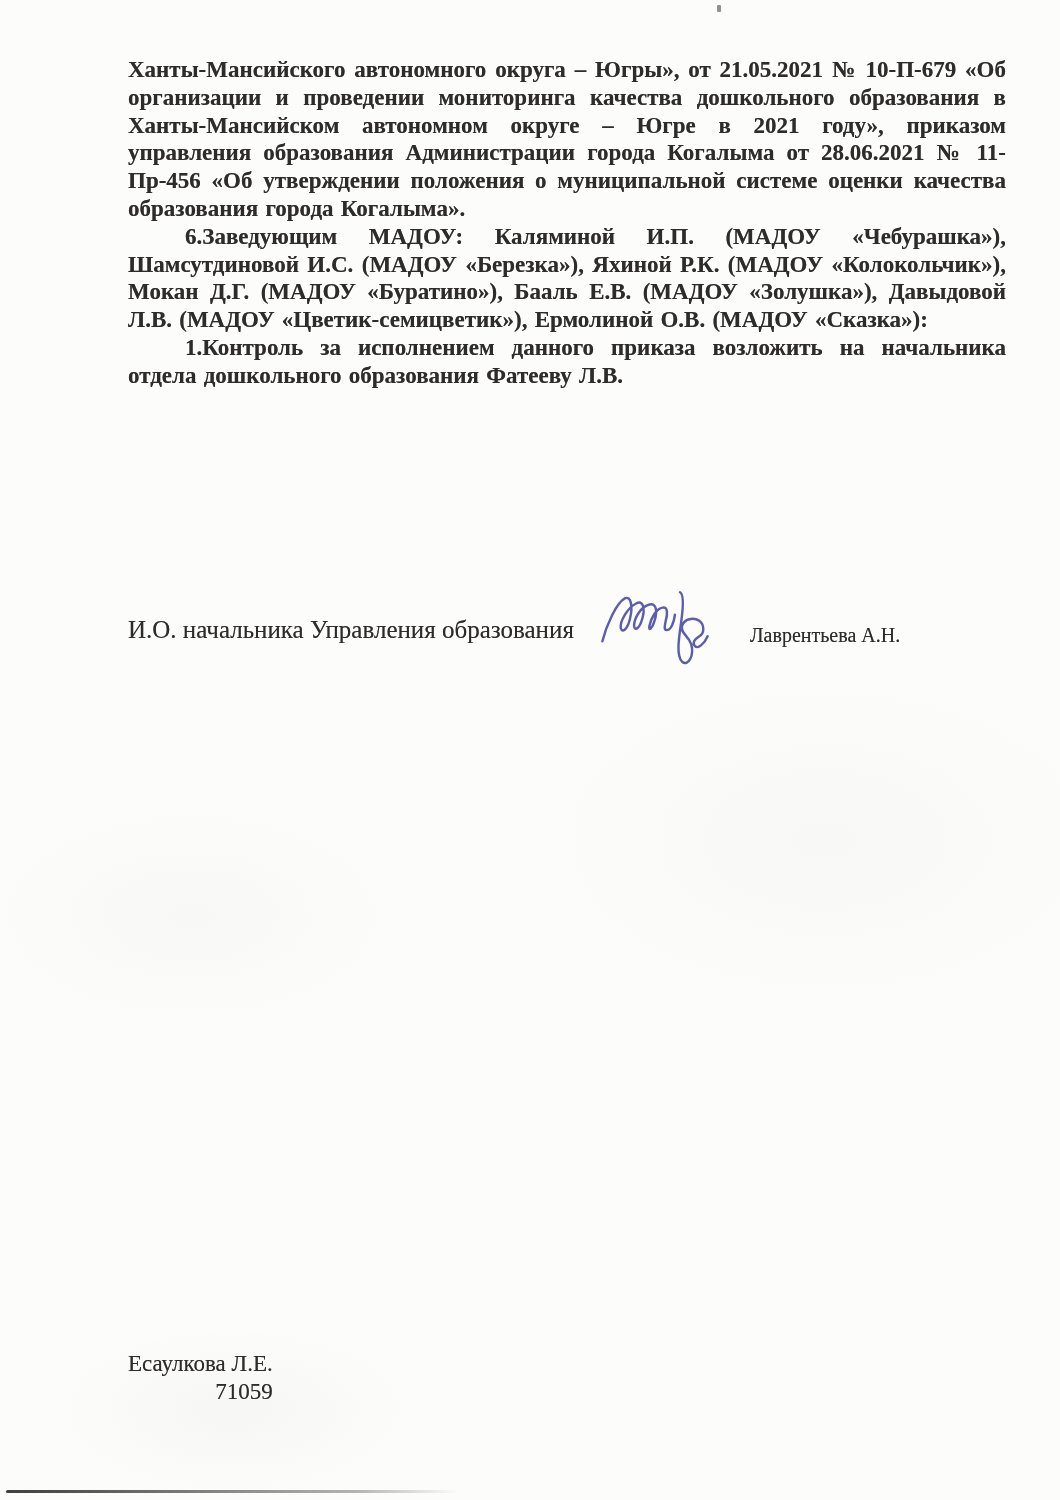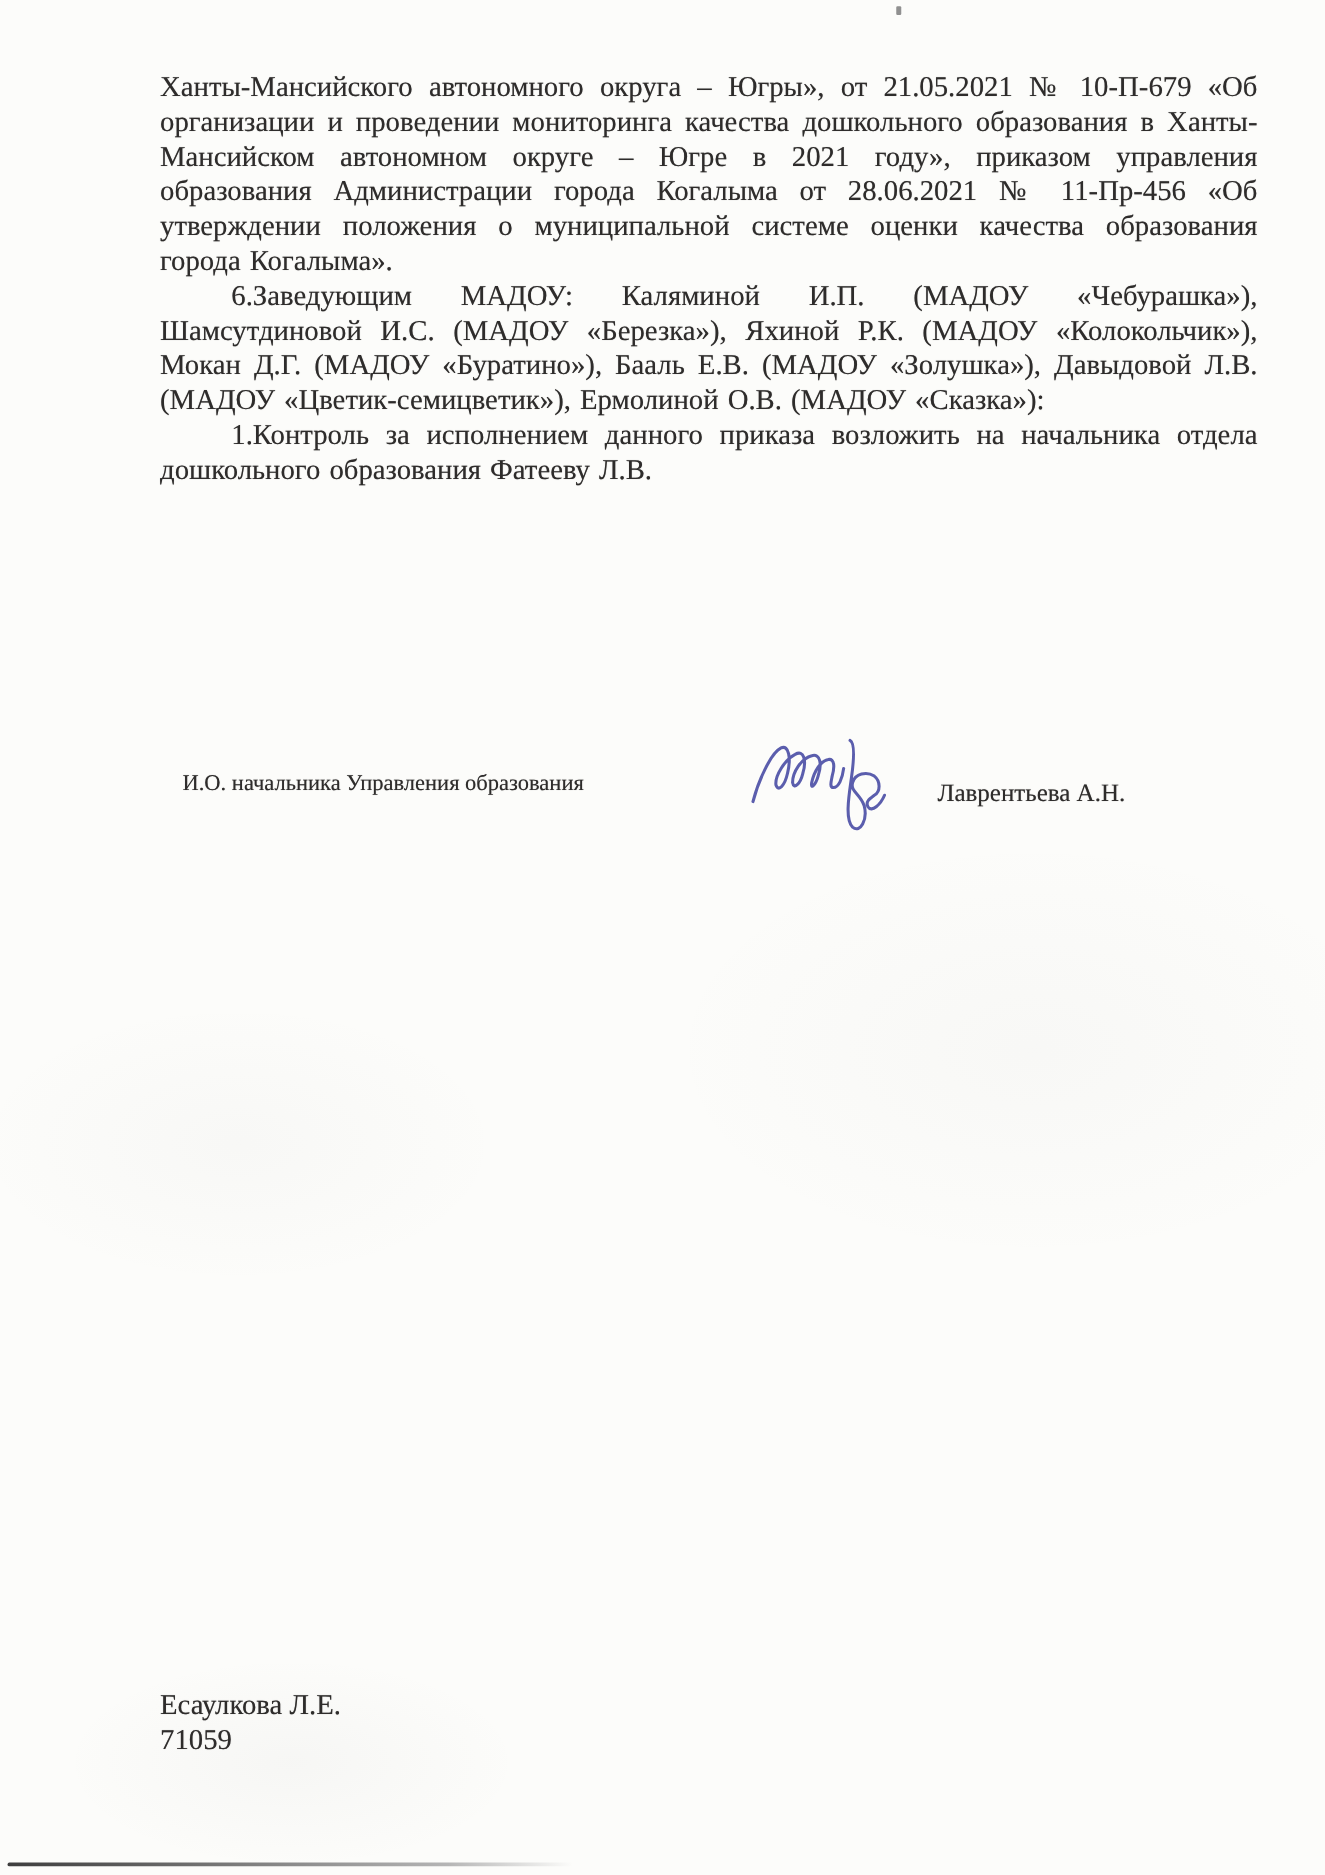--- a/index.html
+++ b/index.html
@@ -22,30 +22,31 @@
     top: 56px;
     width: 878px;
     font-size: 23px;
     line-height: 27.8px;
     text-align: justify;
     word-spacing: 1.5px;
     text-shadow: 0 0 0.6px rgba(46,44,43,0.55);
   }
   .doc-body p {
     margin: 0;
+    font-weight: bold;
   }
   .doc-body p.indent {
     text-indent: 57px;
   }
   
   .sig-label {
     position: absolute;
-    left: 146px;
+    left: 128px;
     top: 616px;
-    font-size: 18px;
+    font-size: 25px;
     white-space: nowrap;
     text-shadow: 0 0 0.6px rgba(46,44,43,0.55);
   }
   .sig-name {
     position: absolute;
     left: 750px;
     top: 624px;
     font-size: 20px;
     white-space: nowrap;
     text-shadow: 0 0 0.6px rgba(46,44,43,0.55);
@@ -66,20 +67,21 @@
   .footer-block {
     position: absolute;
     left: 128px;
     top: 1350px;
     font-size: 23px;
     line-height: 28px;
     text-shadow: 0 0 0.6px rgba(46,44,43,0.55);
   }
   .footer-block div {
     white-space: nowrap;
+    text-align: right;
   }
   
   .artifact-speck {
     position: absolute;
     left: 717px;
     top: 5px;
     width: 4px;
     height: 7px;
     background: #7c7c7c;
     border-radius: 1px;

